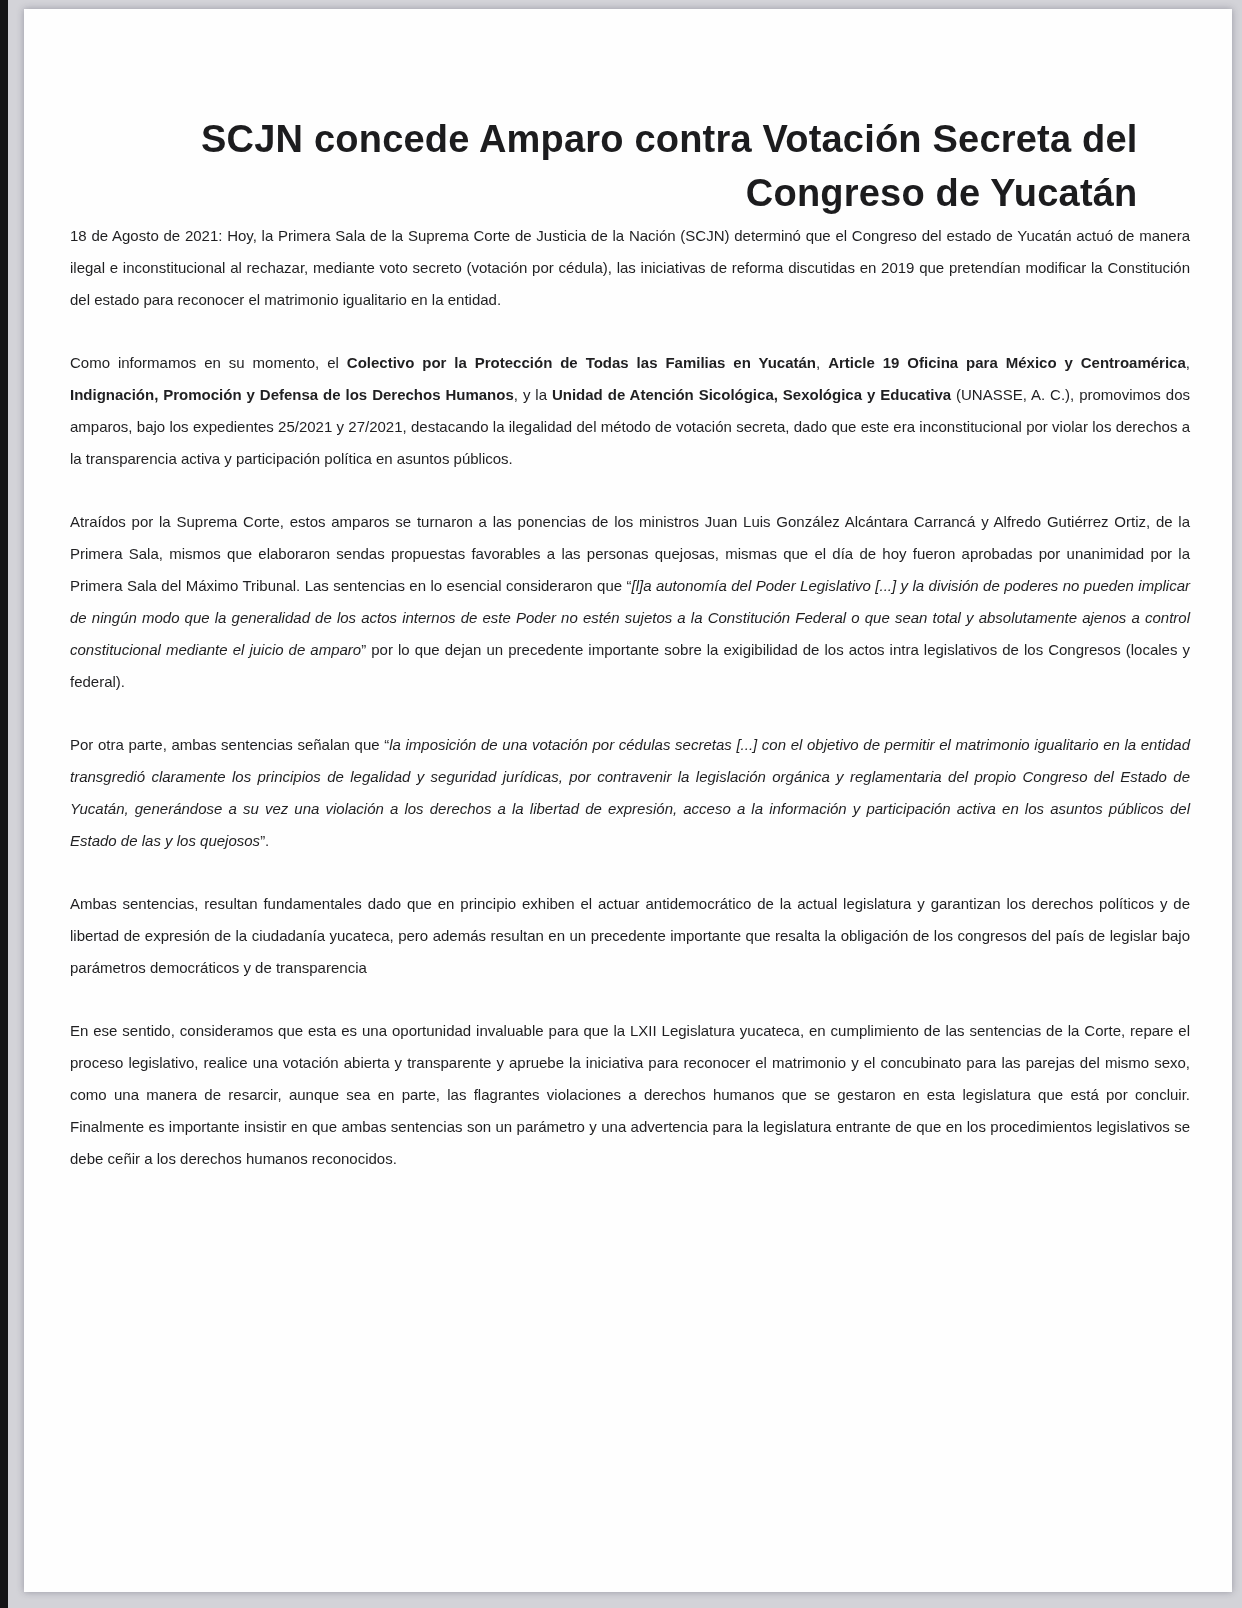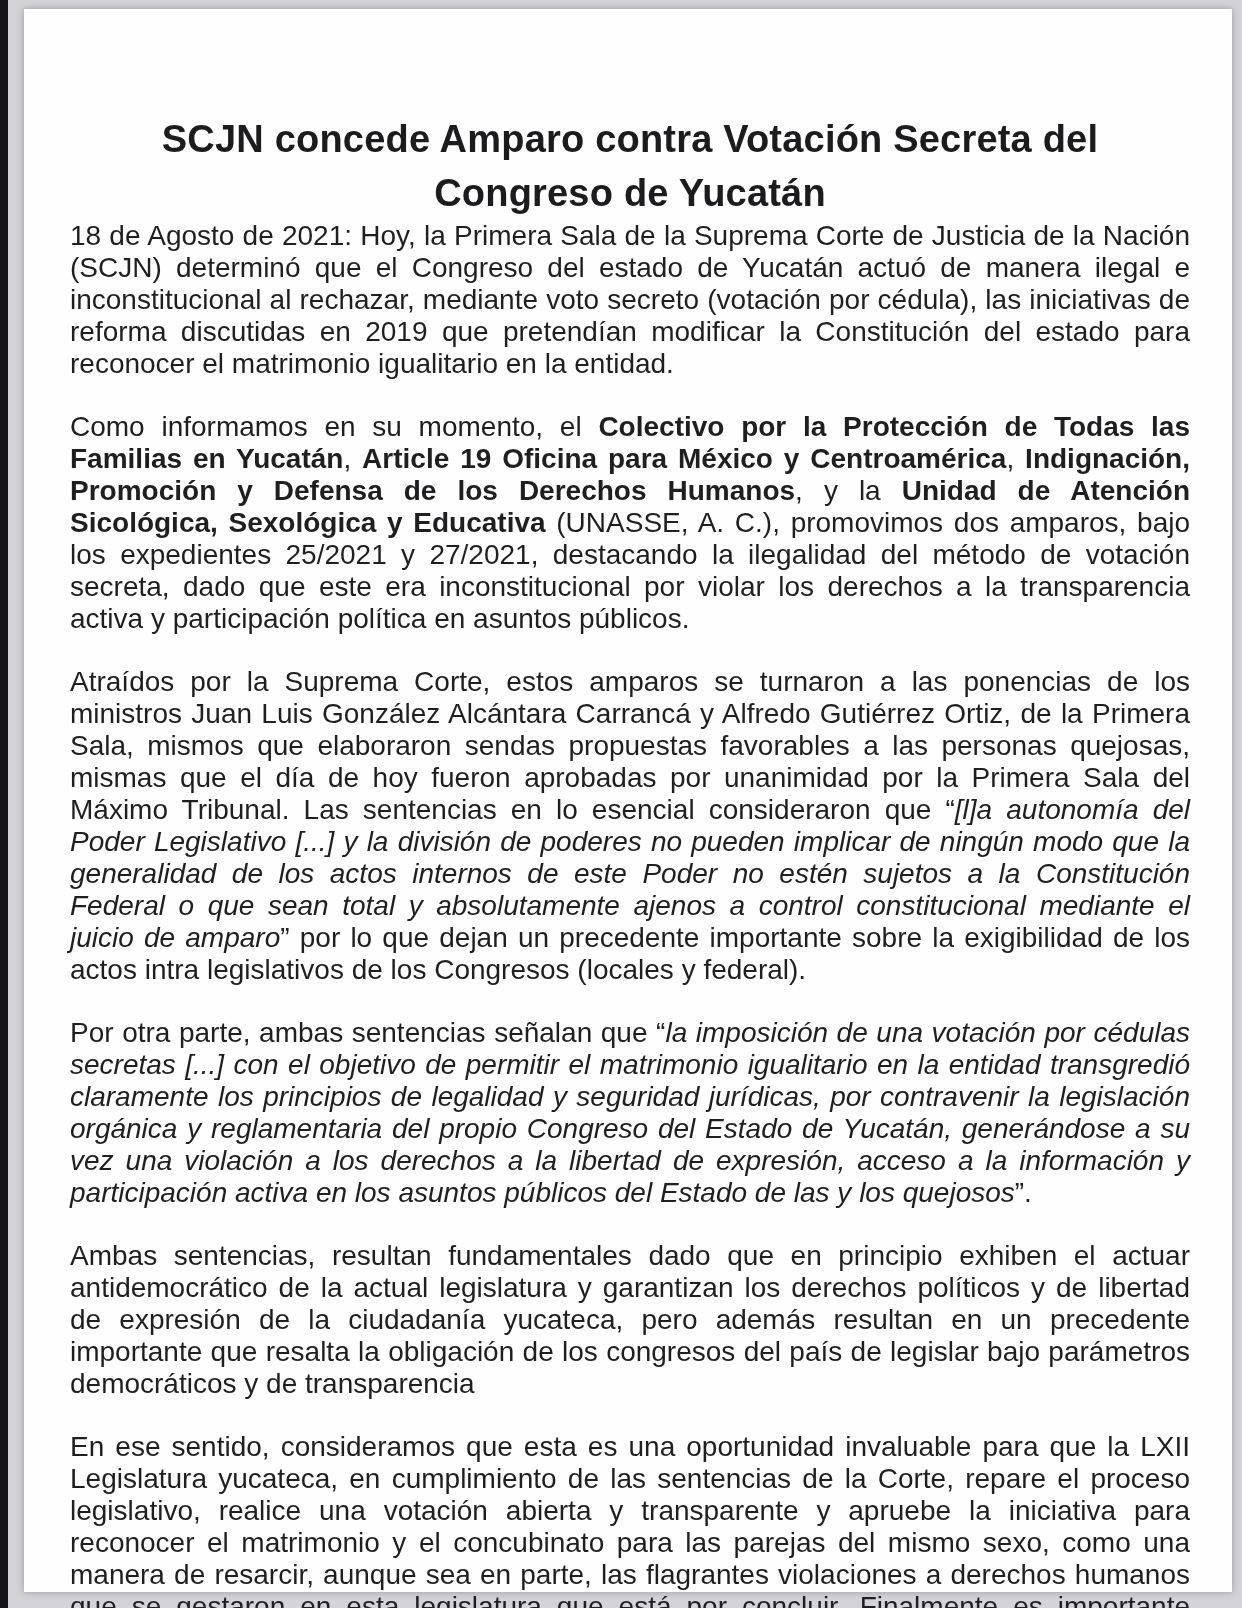--- a/index.html
+++ b/index.html
@@ -17,42 +17,42 @@
     position:absolute;left:24px;top:9px;right:10px;bottom:16px;
     background:#fefefe;
     box-shadow:0 0 7px rgba(40,40,60,.35);
     padding:0 42px 0 46px;
     box-sizing:border-box;
     z-index:2;
   }
   .doc-title{
     margin:103px auto 0 auto;
     max-width:1015px;
-    text-align:center;
+    text-align:right;
     font-size:38px;line-height:54px;
     font-weight:800;
     color:#1c1c1e;
     letter-spacing:.2px;
   }
   .lead{
     position:relative;
     margin:18px 52px 30px 40px;
     padding-left:30px;
     font-size:22px;line-height:36px;
     font-weight:700;color:#58595c;
     text-align:justify;
   }
   .lead .dot{
     position:absolute;left:0;top:13px;
     width:10px;height:10px;border-radius:50%;
     background:#58595c;
   }
   .para{
     margin:0 0 31px 0;
-    font-size:28px;line-height:32px;
+    font-size:15px;line-height:32px;
     color:#1f1f21;
     text-align:justify;
   }
 </style>
 </head>
 <body>
 
 <div class="photo-edge"></div>
 
 <div class="page">

